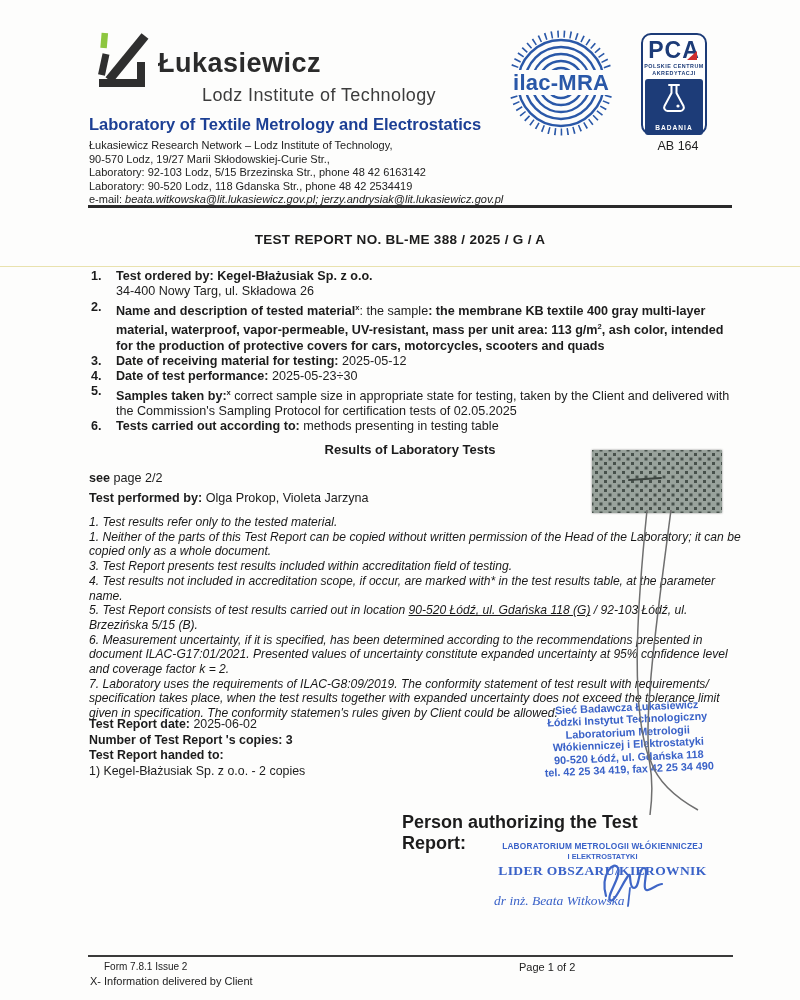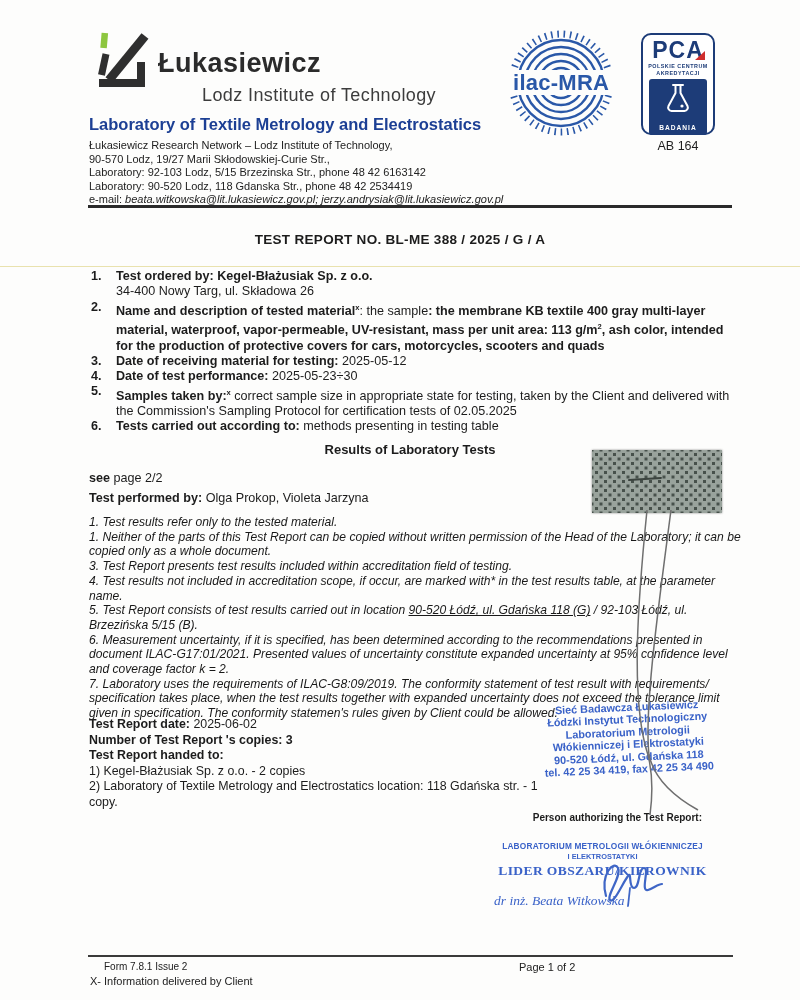--- a/index.html
+++ b/index.html
@@ -28,21 +28,21 @@
 
   .results-heading{left:20px;top:442px;width:780px;text-align:center;font-size:13px;font-weight:bold;}
   .see-line{left:89px;top:471px;font-size:12.6px;}
   .performed-line{left:89px;top:491px;font-size:12.6px;}
 
   .notes{left:89px;top:515px;width:652px;font-size:12.1px;line-height:14.7px;font-style:italic;color:#191919;}
   .notes p{margin:0;}
 
   .report-info{left:89px;top:717px;width:470px;font-size:12.4px;line-height:15.6px;}
 
-  .authorizing{left:402px;top:812px;width:300px;text-align:right;font-size:10px;font-weight:bold;}
+  .authorizing{left:402px;top:812px;width:300px;text-align:left;font-size:18px;font-weight:bold;}
 
   
   .swatch{left:592px;top:450px;width:130px;height:63px;background-color:#99a39c;
     background-image:radial-gradient(#47514b 1.7px,rgba(0,0,0,0) 2px),radial-gradient(#47514b 1.7px,rgba(0,0,0,0) 2px);
     background-size:9px 9px;background-position:0 0,4.5px 4.5px;
     box-shadow:0 0 2px rgba(0,0,0,0.45);z-index:5;}
   .swatch-smear{position:absolute;left:36px;top:28px;width:34px;height:2px;background:#3c443f;transform:rotate(-4deg);border-radius:2px;}
 
   .threads{left:600px;top:510px;z-index:7;}
 
@@ -57,21 +57,21 @@
     font-size:13.5px;color:#3a62c8;z-index:4;}
   .signature-svg{left:578px;top:858px;z-index:6;}
 
   
   .rule-bottom{left:88px;top:955px;width:645px;height:2px;background:#3a3a3a;}
   .footer-form{left:90px;top:961px;font-size:10px;color:#222;padding-left:14px;}
   .footer-page{left:519px;top:961px;font-size:11px;color:#222;}
   .footer-note{left:90px;top:975px;font-size:11px;color:#222;}
 
   
-  .pca-badge{left:641px;top:33px;width:74px;height:102px;border:2px solid #1d3c78;border-radius:10px;
+  .pca-badge{left:641px;top:33px;width:66px;height:102px;border:2px solid #1d3c78;border-radius:10px;
     background:#fff;text-align:center;box-sizing:border-box;}
   .pca-acronym{position:relative;font-size:23px;font-weight:bold;color:#1d3c78;line-height:24px;margin-top:3px;letter-spacing:1px;}
   .pca-red{position:absolute;right:8px;top:13px;width:0;height:0;
     border-left:10px solid transparent;border-bottom:9px solid #cf2e2e;}
   .pca-name{font-size:5.4px;font-weight:bold;color:#1d3c78;letter-spacing:0.5px;line-height:6.5px;margin-top:1px;text-transform:uppercase;}
   .pca-inner{margin:3px auto 0;width:58px;height:56px;background:#1d3c78;border-radius:3px;position:relative;}
   .pca-inner .badge-label{position:absolute;bottom:4px;width:100%;text-align:center;color:#fff;font-size:6.6px;font-weight:bold;letter-spacing:1px;}
   .pca-cert{left:641px;top:139px;width:74px;text-align:center;font-size:12.5px;color:#1e1e1e;}
 </style>
 </head>
@@ -190,21 +190,20 @@
     <div>Włókienniczej i Elektrostatyki</div>
     <div>90-520 Łódź, ul.  Gdańska 118</div>
     <div>tel. 42 25 34 419, fax 42 25 34 490</div>
   </div>
 
   <div class="abs report-info">
     <div><span class="b">Test Report date:</span><span> 2025-06-02</span></div>
     <div><span class="b">Number of Test Report 's copies: 3</span></div>
     <div><span class="b">Test Report handed to:</span></div>
     <div><span>1) Kegel-Błażusiak Sp. z o.o. - 2 copies</span></div>
-    <div><span>2) Laboratory of Textile Metrology and Electrostatics location: 118 Gdańska str. - 1 copy.</span></div>
   </div>
 
   <div class="abs authorizing">Person authorizing the Test Report:</div>
 
   <div class="abs stamp-sign">
     <div class="l1">LABORATORIUM METROLOGII WŁÓKIENNICZEJ</div>
     <div class="l2">I ELEKTROSTATYKI</div>
     <div class="l3">LIDER OBSZARU/KIEROWNIK</div>
   </div>
   <div class="abs sign-name">dr inż. Beata Witkowska</div>

